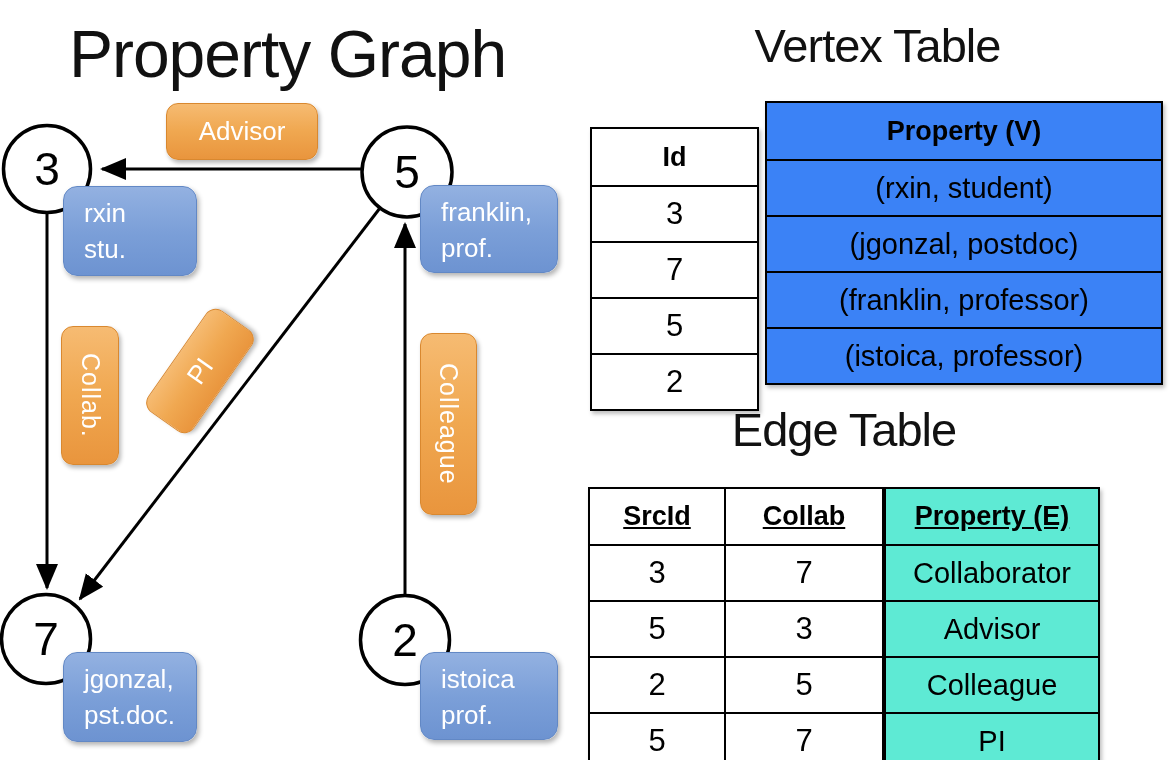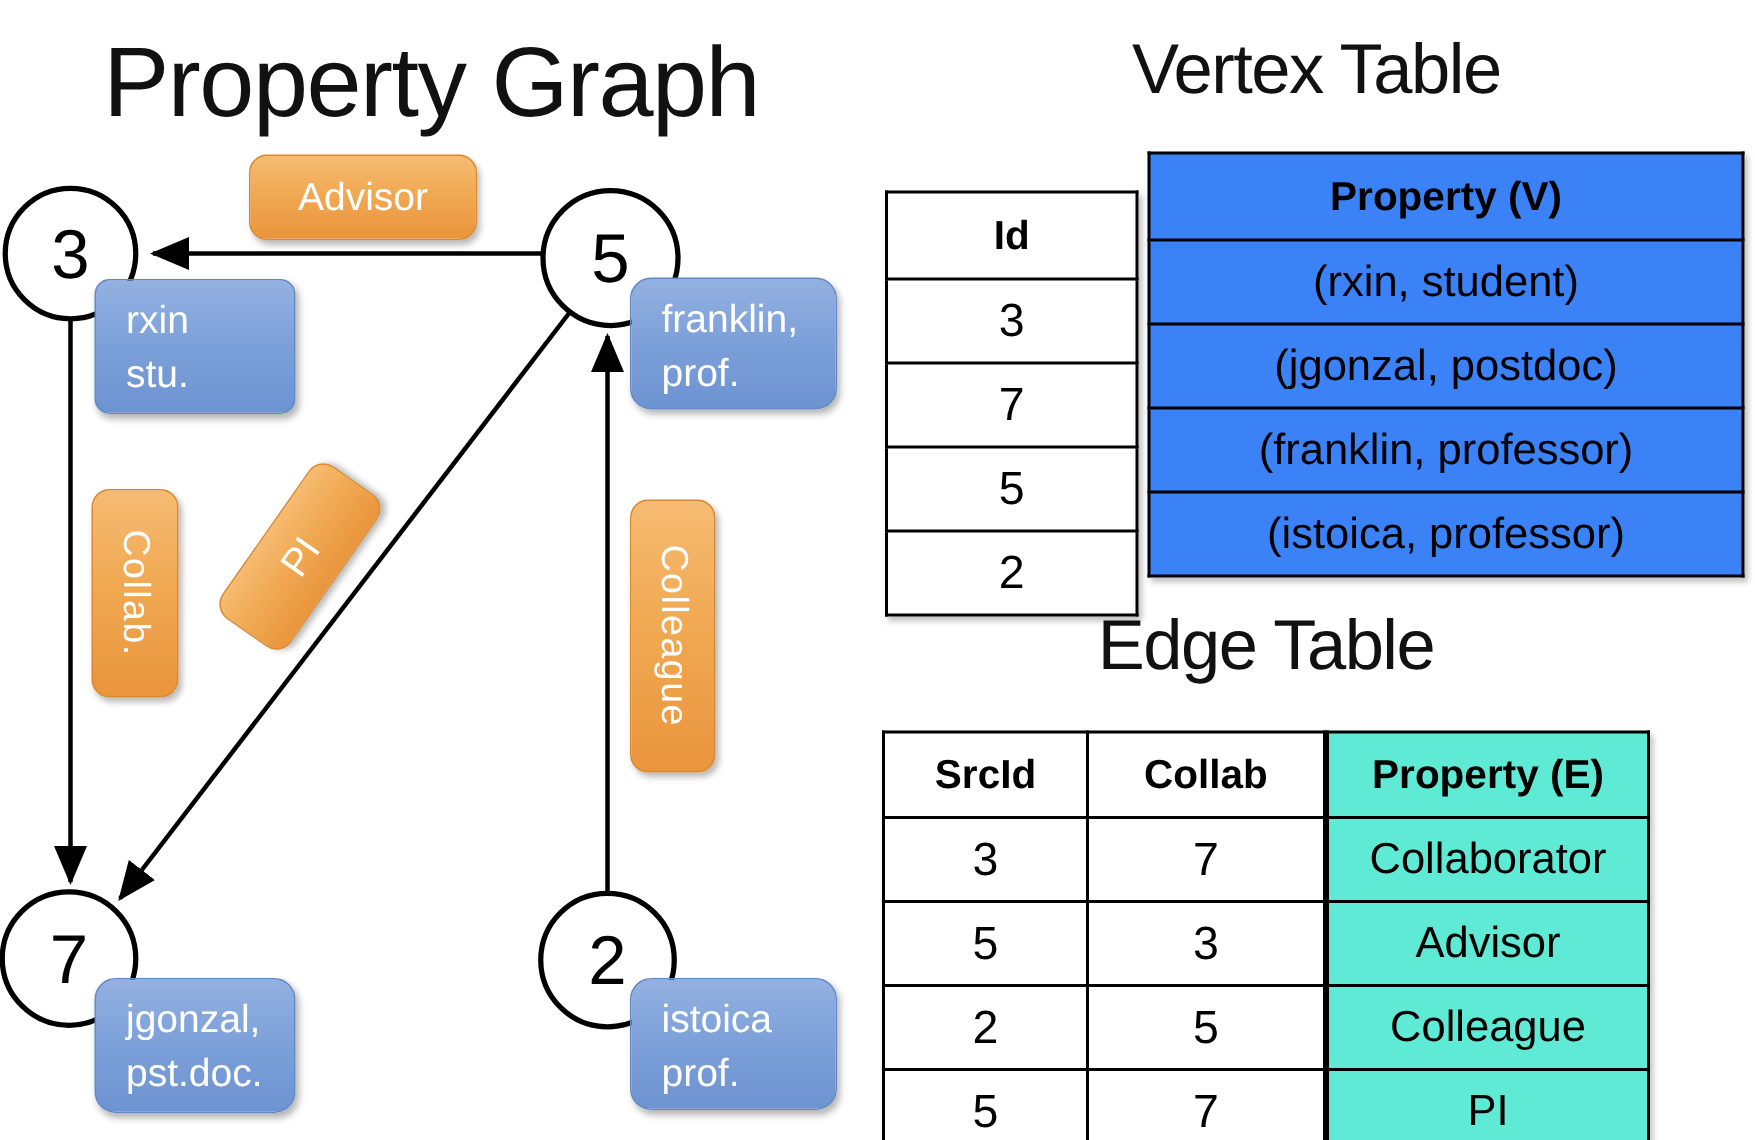--- a/index.html
+++ b/index.html
@@ -21,41 +21,41 @@
           font-size:26px;}
   .olabel.vert{writing-mode:vertical-rl;font-size:25px;letter-spacing:1px;}
   #lbl-advisor{left:166px;top:103px;width:150px;height:55px;}
   #lbl-collab{left:61px;top:326px;width:56px;height:137px;}
   #lbl-colleague{left:420px;top:333px;width:55px;height:180px;}
   #lbl-pi{left:138px;top:343px;width:122px;height:54px;transform:rotate(-55deg);}
   .nodeprop{position:absolute;color:#fff;font-size:26px;line-height:1.4;white-space:pre-line;
             padding:8px 0 0 20px;box-sizing:border-box;
             background:linear-gradient(180deg,#93b1e1 0%,#7b9fd8 52%,#6d93d1 100%);
             border:1.5px solid #6288c5;border-radius:14px;box-shadow:2px 3px 5px rgba(0,0,0,.30);}
-  #prop-3{left:63px;top:186px;width:134px;height:90px;border-radius:10px;}
+  #prop-3{left:63px;top:186px;width:134px;height:90px;}
   #prop-5{left:420px;top:185px;width:138px;height:88px;}
   #prop-7{left:63px;top:652px;width:134px;height:90px;}
   #prop-2{left:420px;top:652px;width:138px;height:88px;}
 
   
   table{border-collapse:collapse;position:absolute;table-layout:fixed;background:#fff;
         box-shadow:2px 3px 4px rgba(0,0,0,.25);}
   td{border:2.5px solid #000;text-align:center;vertical-align:middle;font-size:29px;padding:0;}
   td.hd{font-weight:bold;font-size:27px;}
   td.num{font-size:31px;}
   .vfill{background:#3b82f6;}
   .efill{background:#5eead4;}
   #vt-id{left:590px;top:99px;width:169px;margin-top:28px;}
   #vt-prop{left:765px;top:101px;width:398px;}
   #vt-id td,#vt-prop td{height:54px;}
   #vt-id tr:first-child td,#vt-prop tr:first-child td{height:56px;}
   #et-ids{left:588px;top:487px;width:290px;}
   #et-prop{left:884px;top:487px;width:216px;}
   #et-ids td,#et-prop td{height:54px;}
-  #et-ids tr:first-child td,#et-prop tr:first-child td{height:55px;}
+  #et-ids tr:first-child td,#et-prop tr:first-child td{height:55px;text-decoration:underline;}
   #et-ids td.c1{width:134px;}
   #et-ids td.c2{width:156px;}
 </style>
 </head>
 <body>
 
 <div id="stage">
 
   <div class="title" id="pg-title">Property Graph</div>
   <div class="title" id="et-title">Edge Table</div>

